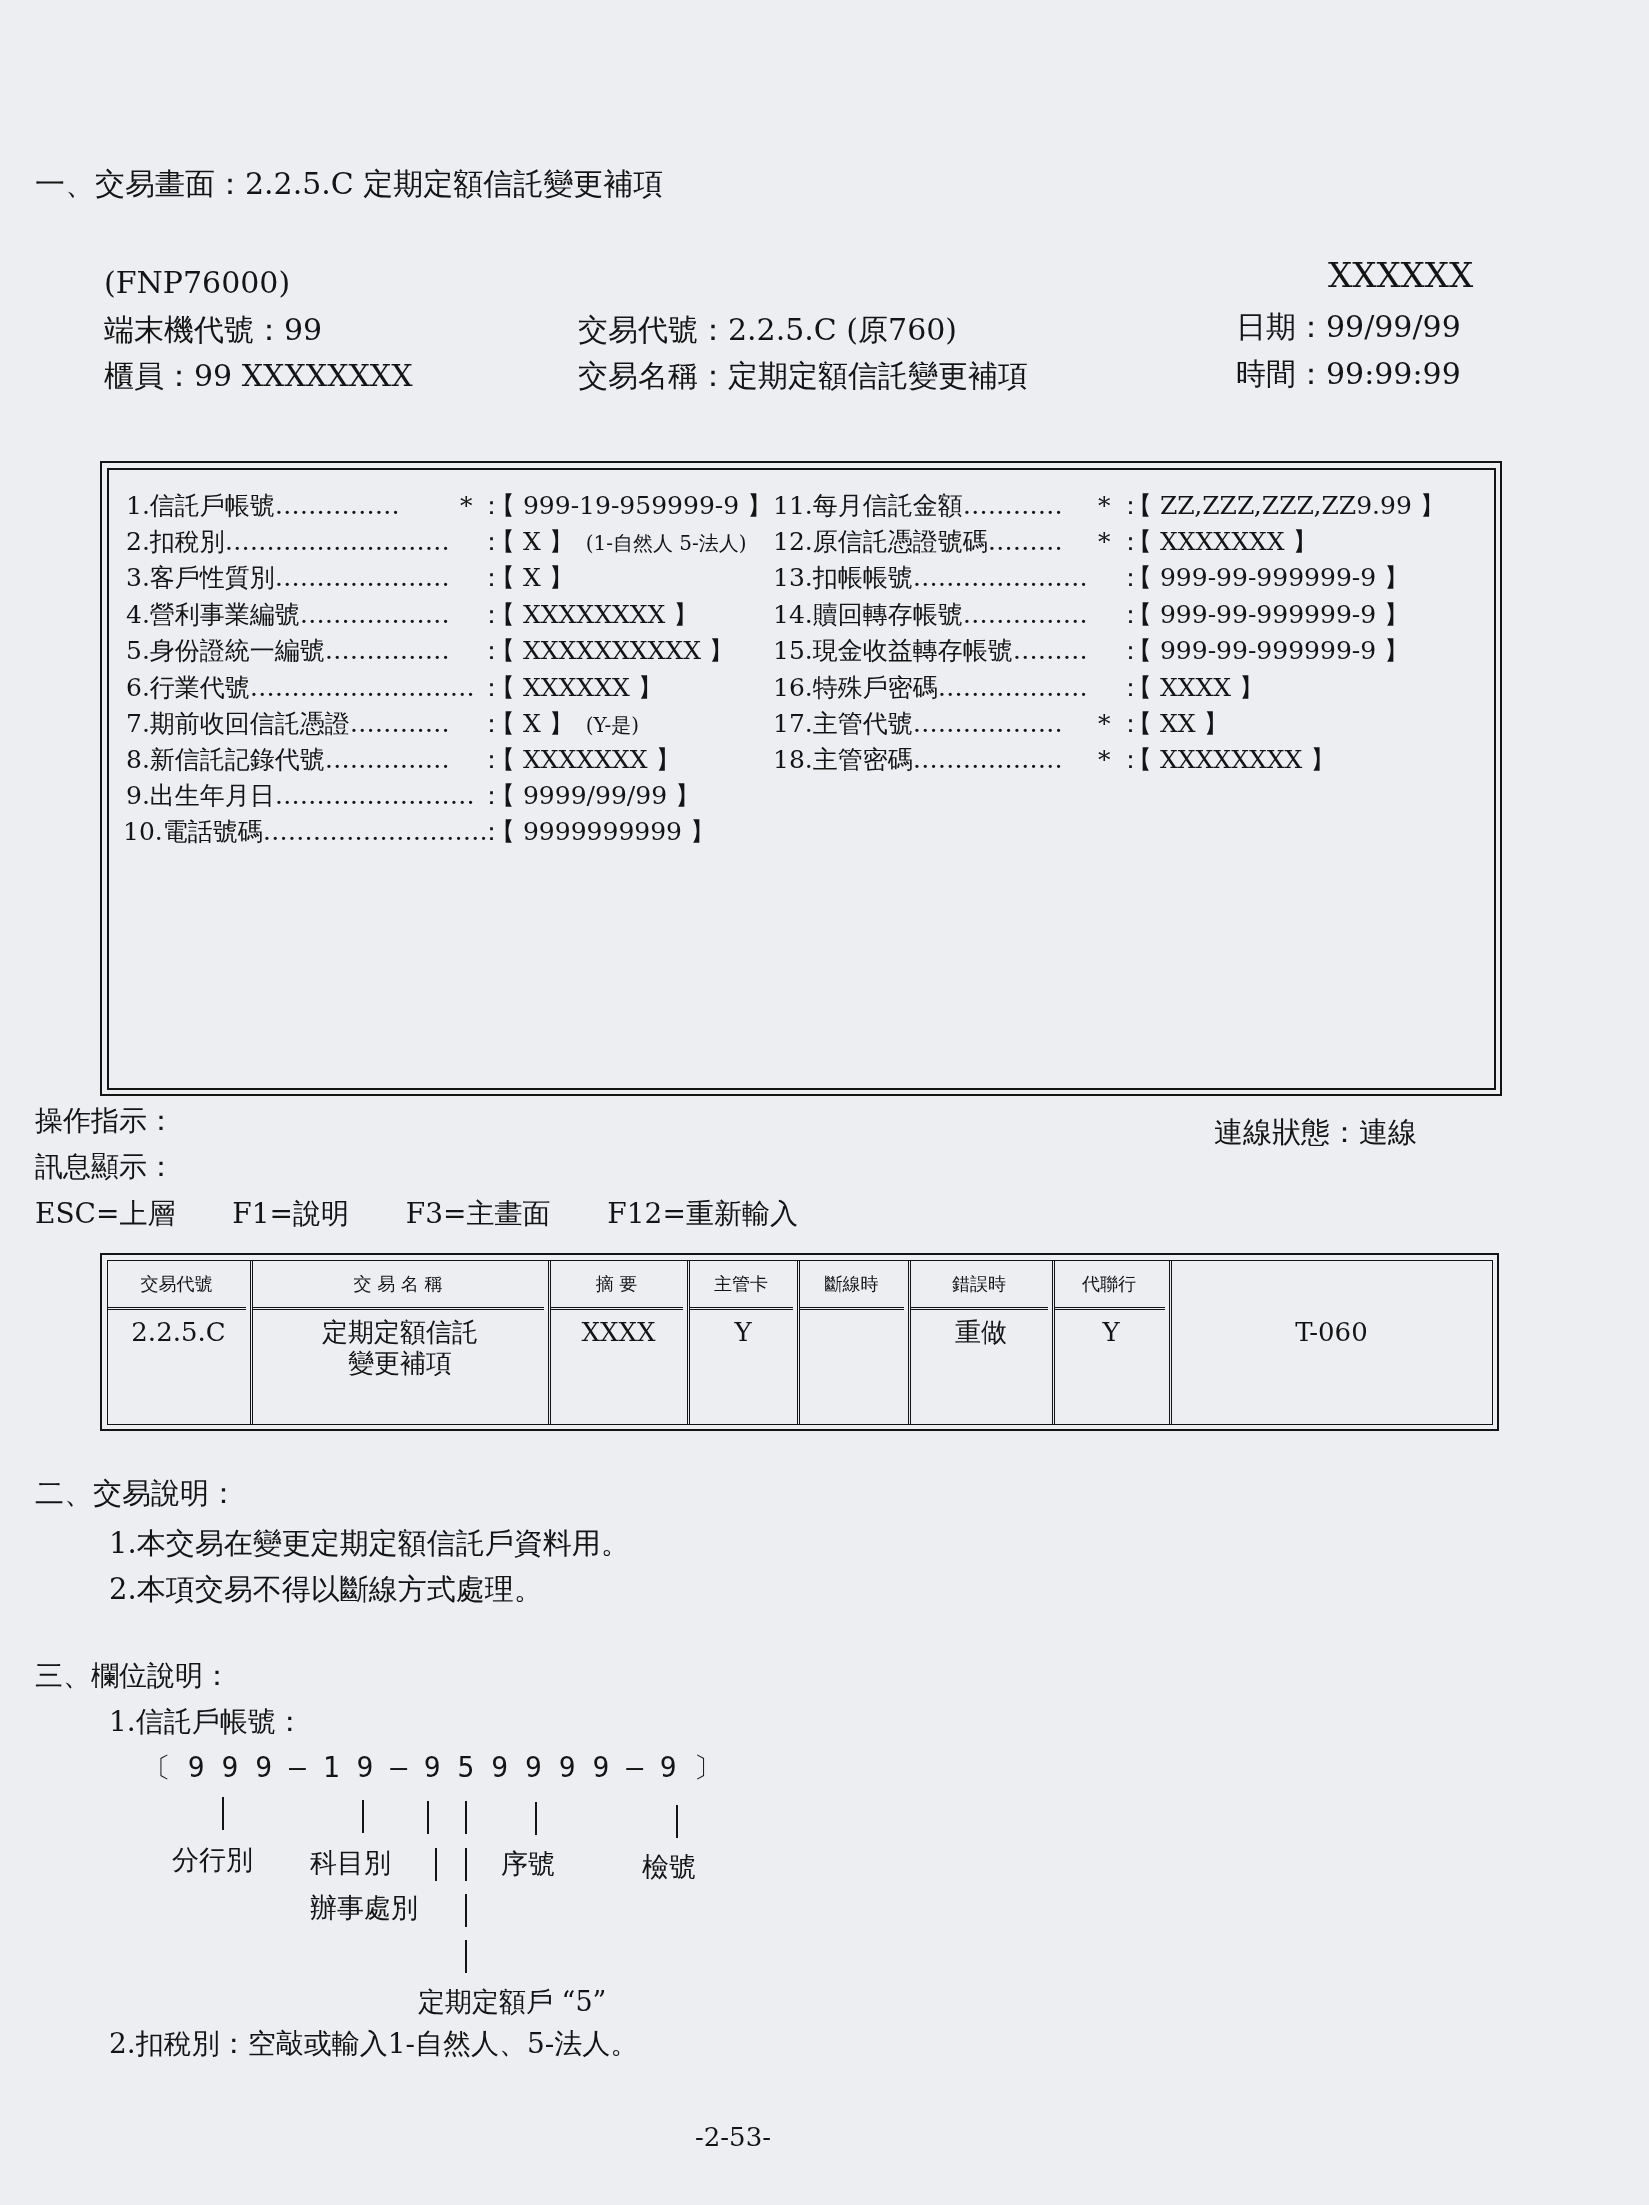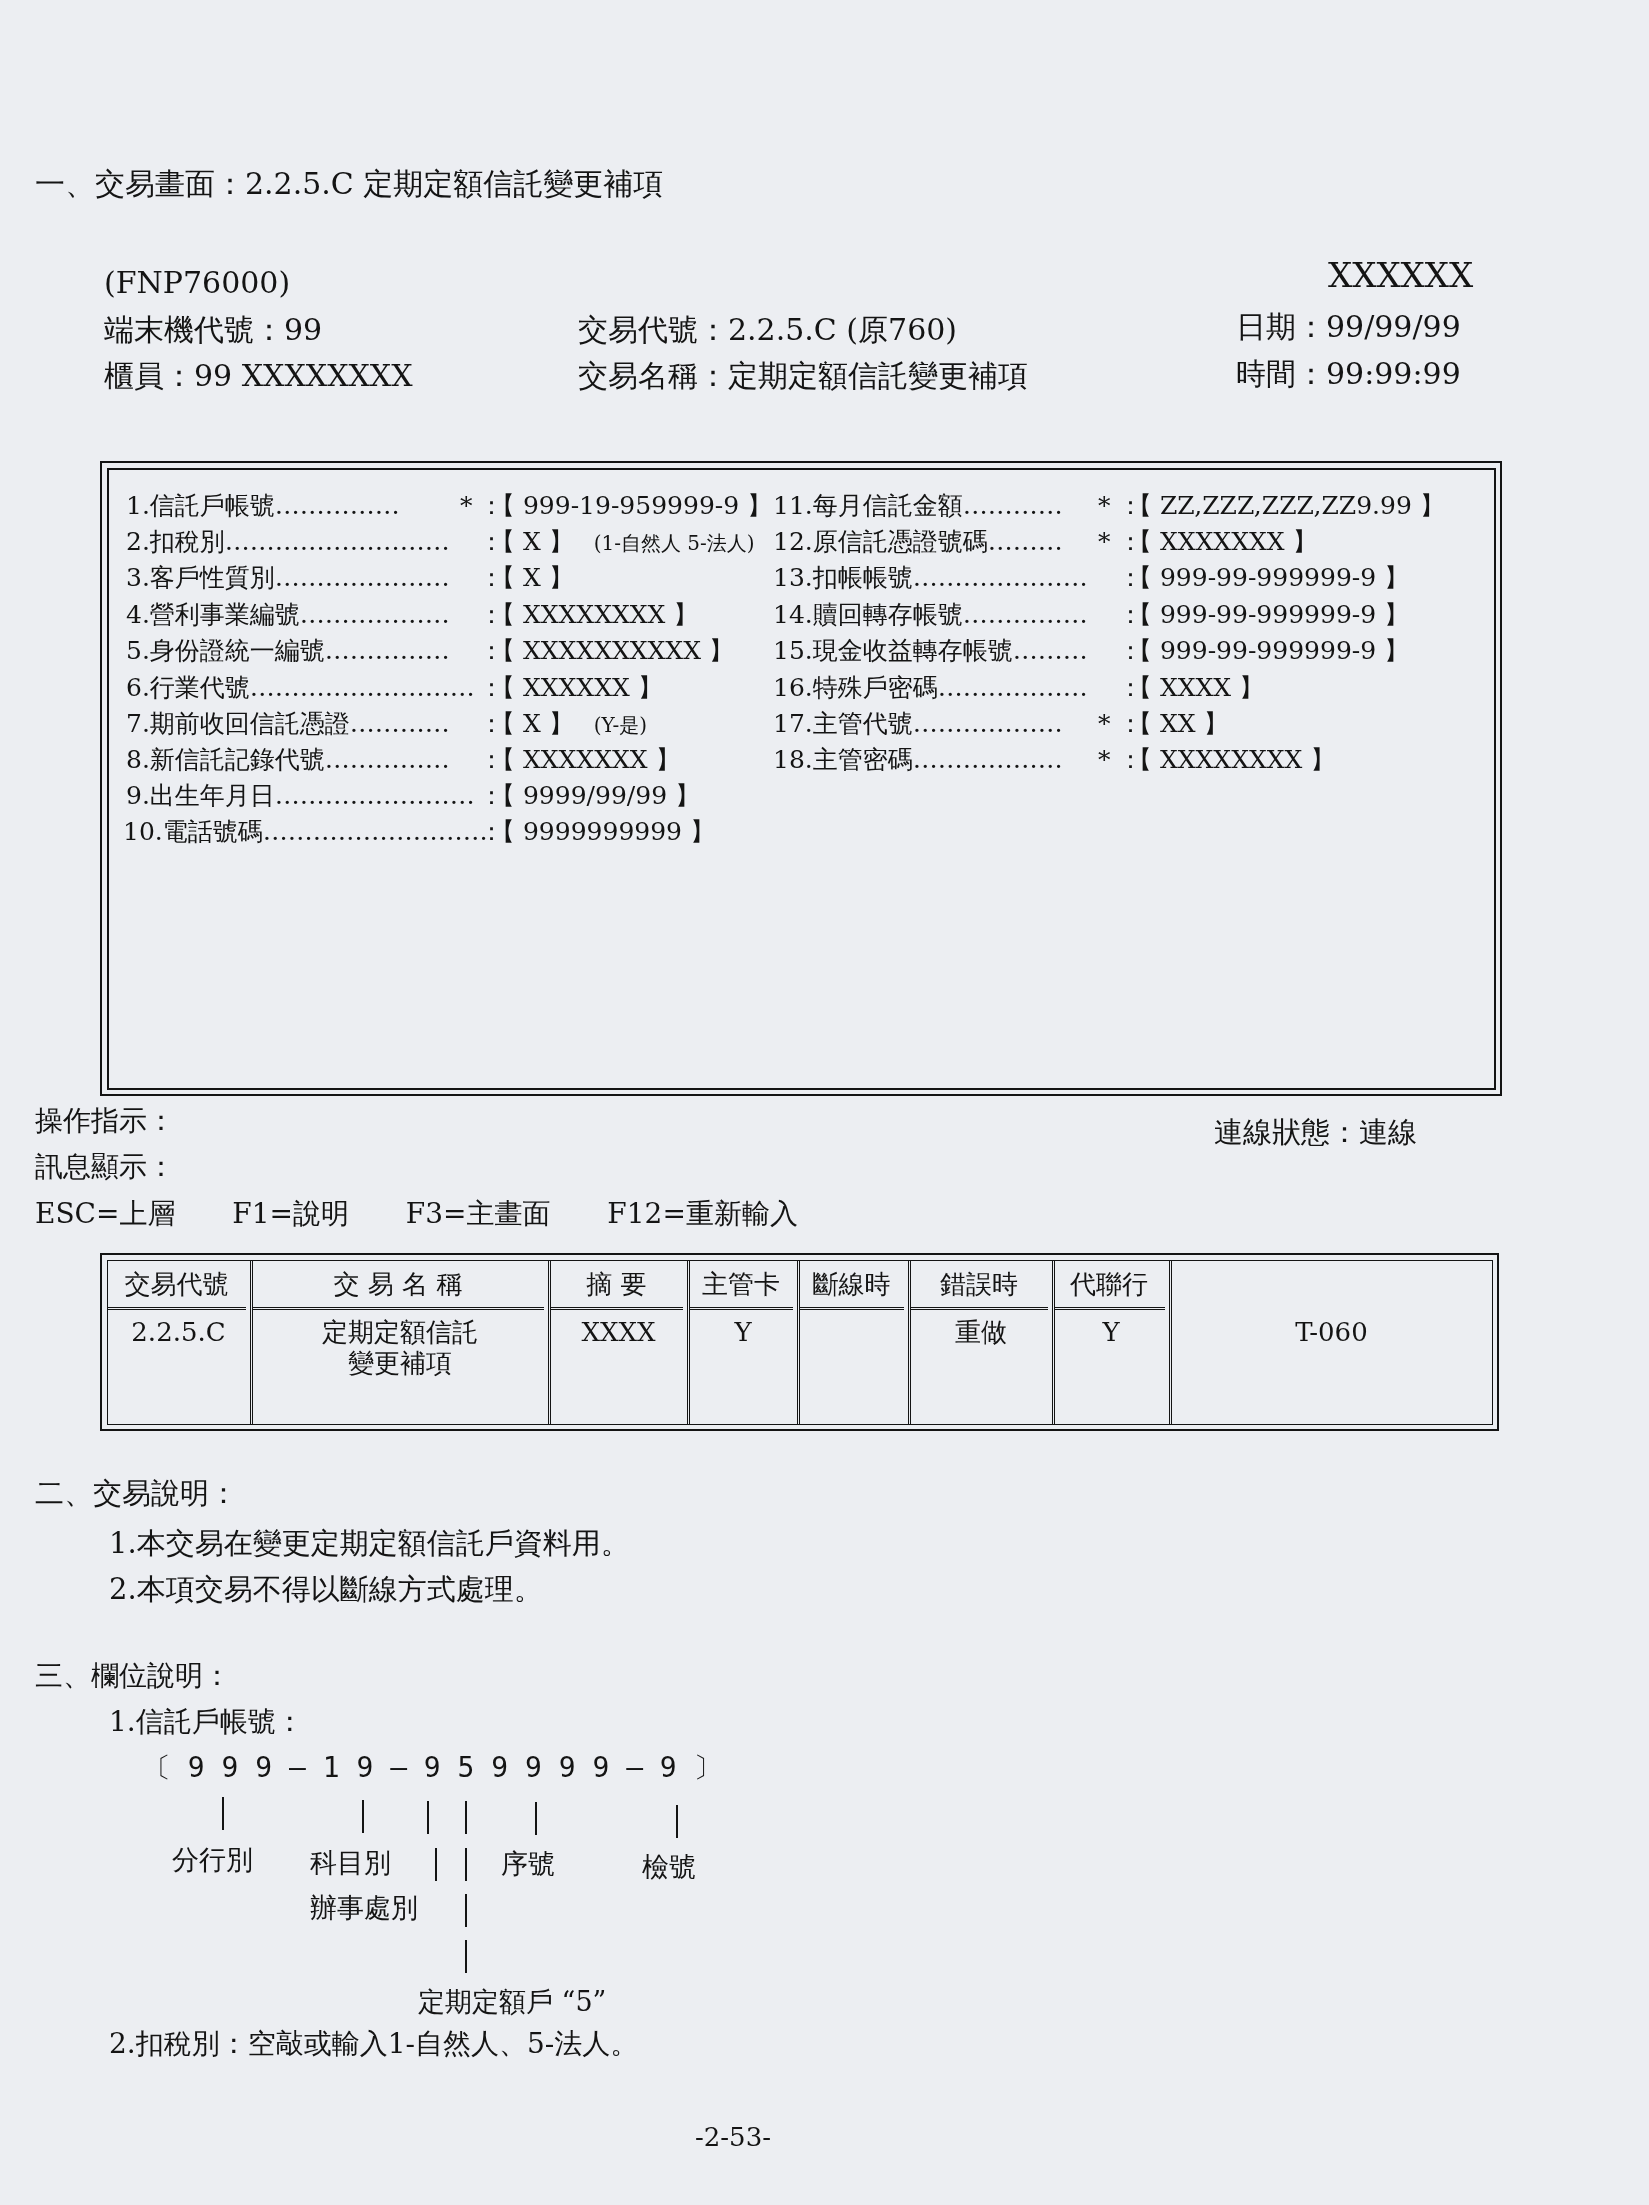--- a/index.html
+++ b/index.html
@@ -20,30 +20,30 @@
     border: 2.8px solid #141414;
   }
   .screen-box .inner {
     position: absolute; left: 4.5px; top: 4.5px; right: 4.5px; bottom: 4.5px;
     border: 2.2px solid #141414;
   }
   .field { position: absolute; font-size: 25px; height: 34px; line-height: 34px; white-space: nowrap; }
   .field .lbl { position: absolute; left: 0; }
   .field .colon { position: absolute; }
   .field .val { position: absolute; }
-  .field .hint { font-size: 20px; margin-left: 20px; }
+  .field .hint { font-size: 20px; margin-left: 12px; }
   
   .tbl {
     position: absolute; left: 100px; top: 1253px; width: 1395px; height: 174px;
     border: 2.8px solid #141414;
   }
   .tbl .inner { position: absolute; left: 4.5px; top: 4.5px; right: 4.5px; bottom: 4.5px; border: 1.7px solid #141414; }
   .tcol { position: absolute; top: 0; bottom: 0; border-right: 3.4px double #141414; box-sizing: border-box; }
   .tcol:last-child { border-right: none; }
-  .thead { position: absolute; left: 0; right: 4px; top: 0; height: 46px; border-bottom: 3.9px double #141414; text-align: center; line-height: 46px; font-size: 26px; }
+  .thead { position: absolute; left: 0; right: 4px; top: 0; height: 46px; border-bottom: 3.9px double #141414; text-align: center; line-height: 46px; font-size: 18px; }
   .tcell { position: absolute; left: 0; right: 0; top: 50px; text-align: center; font-size: 26px; line-height: 31px; padding-top: 6.7px; }
   .diagram { font-family: "DejaVu Sans Mono", "Liberation Mono", monospace; }
   .vline { position: absolute; width: 1.7px; background: #141414; }
 </style>
 </head>
 <body>
 
 <div class="abs h1" style="left:35px; top:164px;">一、交易畫面：2.2.5.C 定期定額信託變更補項</div>
 
 <div class="abs txt" style="left:104px; top:265px;">(FNP76000)</div>

